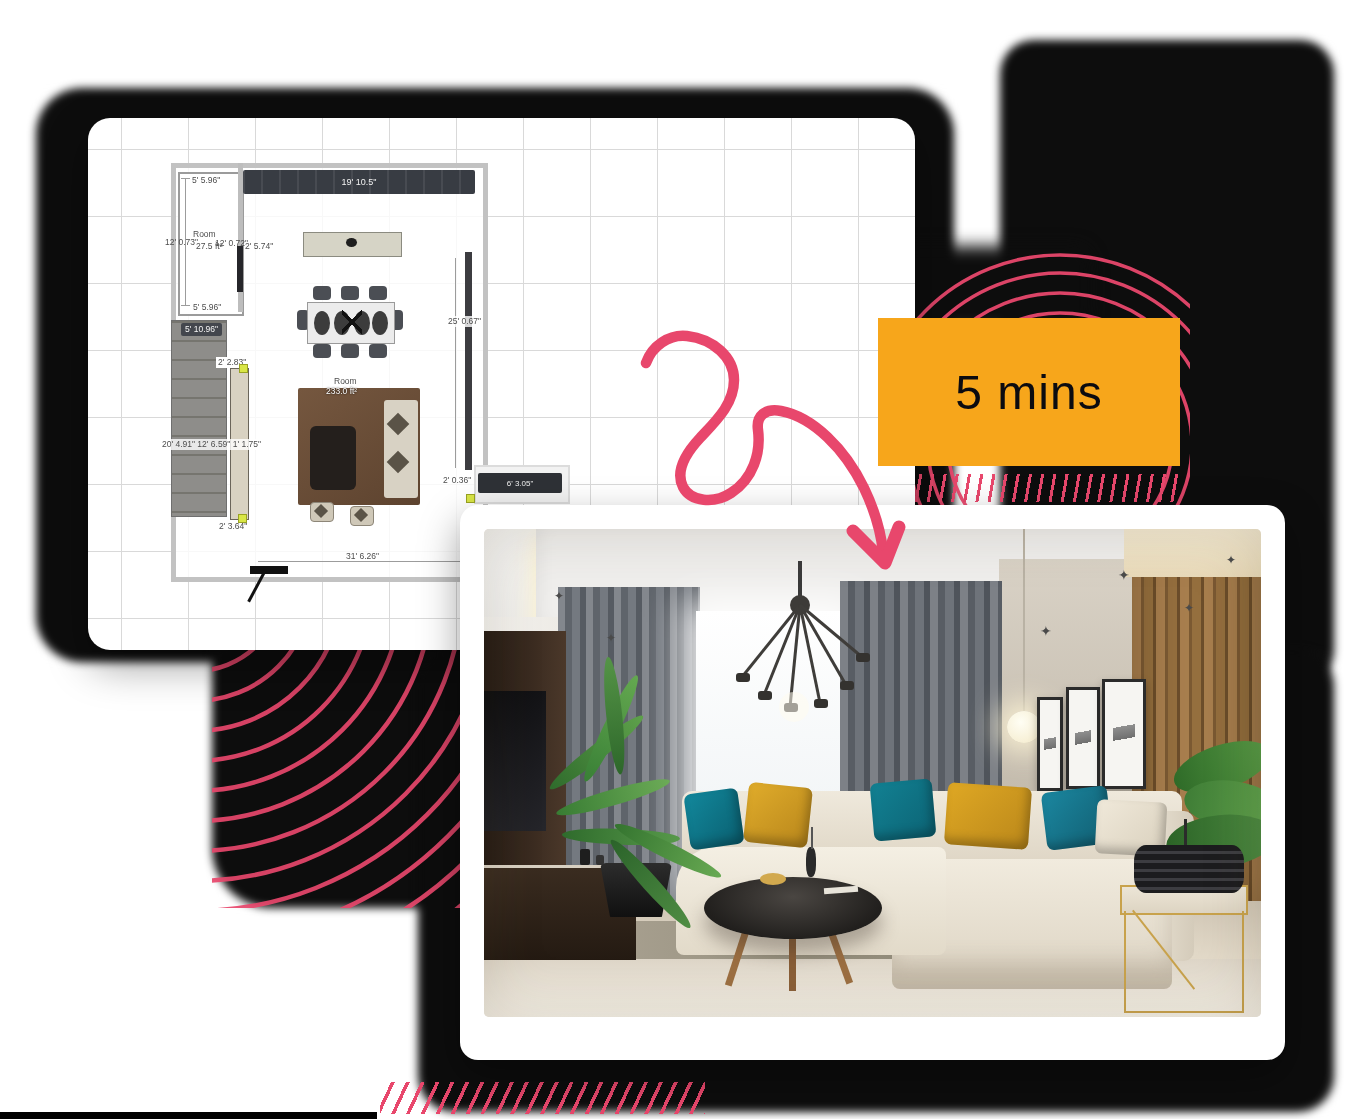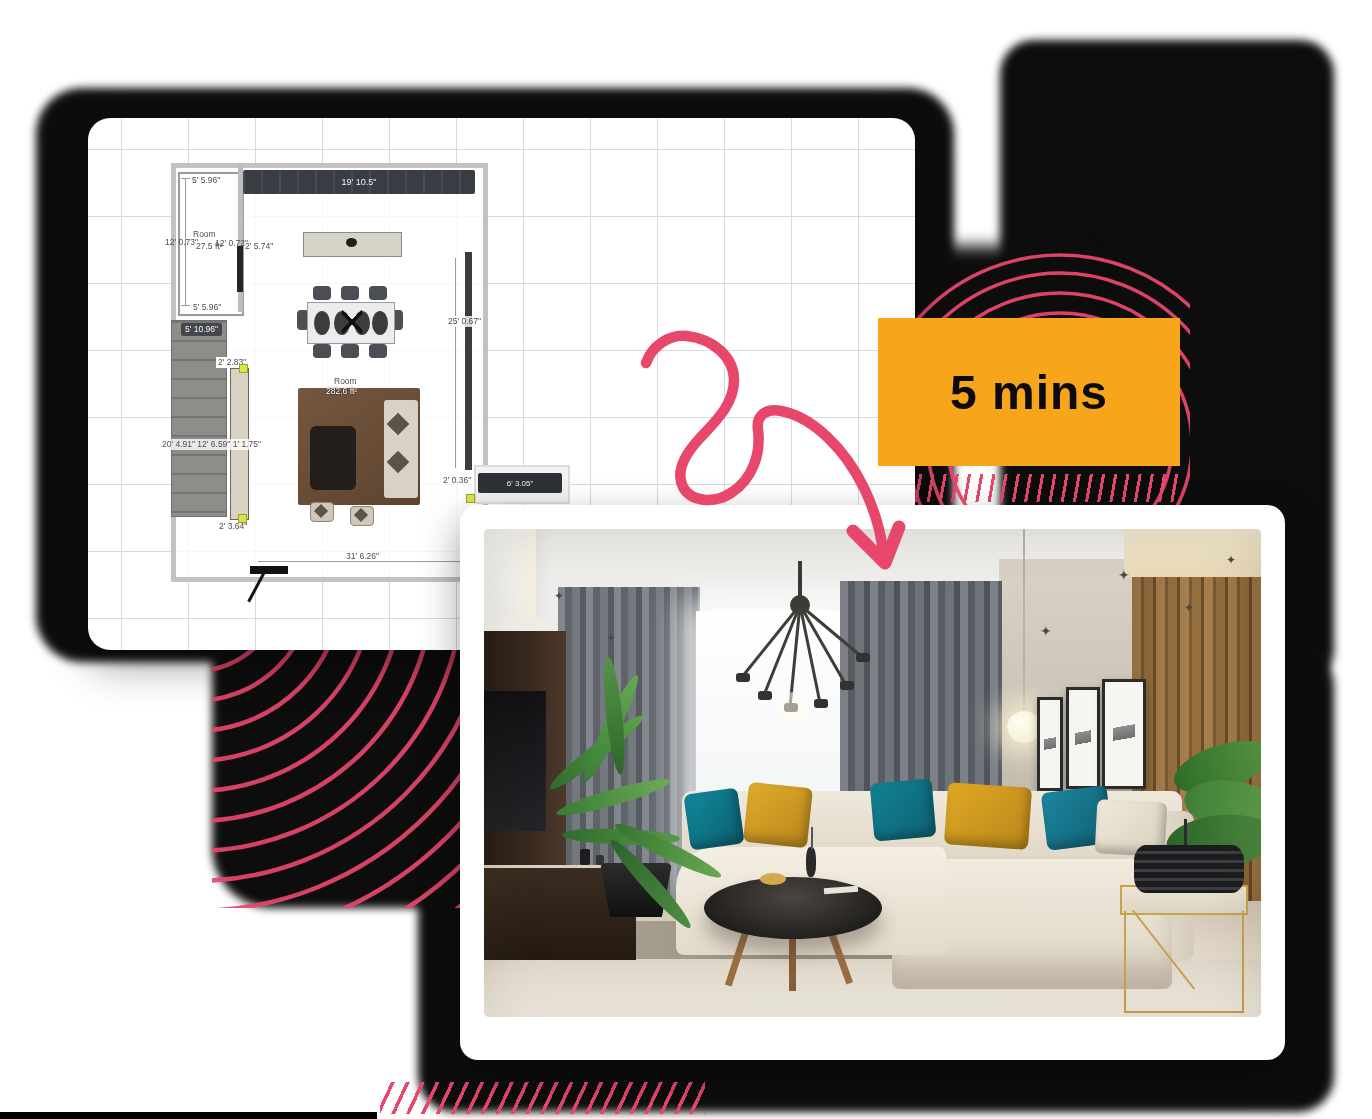--- a/index.html
+++ b/index.html
@@ -25,21 +25,21 @@
   .chipdark{position:absolute;font-size:8.5px;line-height:1;color:#f5f5f5;background:#43464d;
     padding:2px 4px;border-radius:2px;white-space:nowrap;z-index:6;}
   .wall-line{position:absolute;background:#bdbdbd;}
   .lime{position:absolute;width:7px;height:7px;background:#d9e646;border:1px solid #9aa322;z-index:7;}
   .chair{position:absolute;width:18px;height:14px;background:#4b4e54;border-radius:4px;}
   .dimline{position:absolute;background:#9c9c9c;}
   
   #badge{left:878px;top:318px;width:302px;height:148px;z-index:5;display:flex;flex-direction:column;
     justify-content:center;align-items:center;gap:7px;position:absolute;}
   #badge .l1{font-size:31px;color:#1c1630;letter-spacing:.5px;}
-  #badge .l2{font-size:48px;font-weight:700;color:#0b0b10;letter-spacing:1px;}
+  #badge .l2{font-size:48px;font-weight:400;color:#0b0b10;letter-spacing:1px;}
   
   #photo{position:absolute;left:24px;top:24px;width:777px;height:488px;overflow:hidden;
     border-radius:5px;background:#e9e4da;}
   #photo *{position:absolute;}
   .pillow{border-radius:7px;box-shadow:inset -4px -6px 10px rgba(0,0,0,.25);}
   .frond{width:118px;height:16px;border-radius:50%;transform-origin:8% 50%;}
   .star{font-size:12px;color:#4a4a4a;z-index:5;}
   .frame{border:3px solid #2b2b2b;background:#f6f5f2;box-shadow:0 4px 8px rgba(0,0,0,.25);}
   .frame i{display:block;position:absolute;left:20%;top:12%;width:60%;height:74%;
     background:linear-gradient(170deg,transparent 42%,#8f8f8f 42%,#6f6f6f 58%,transparent 58%);}
@@ -169,21 +169,21 @@
     <div class="dim" style="left:105px;top:112px;">Room</div>
     <div class="dim" style="left:77px;top:120px;">12' 0.73"</div>
     <div class="dim" style="left:108px;top:124px;">27.5 ft²</div>
     <div class="dim" style="left:127px;top:121px;">12' 0.72"</div>
     <div class="dim" style="left:157px;top:124px;">2' 5.74"</div>
     <div class="dim" style="left:105px;top:185px;">5' 5.96"</div>
     <div class="chipdark" style="left:93px;top:205px;">5' 10.96"</div>
     <div class="dim" style="left:128px;top:239px;background:#fff;padding:1px 2px;">2' 2.83"</div>
     <div class="dim" style="left:358px;top:198px;background:rgba(255,255,255,.8);padding:1px 2px;">25' 0.67"</div>
     <div class="dim" style="left:243px;top:258px;background:rgba(255,255,255,.85);padding:1px 3px;">Room</div>
-    <div class="dim" style="left:238px;top:269px;color:#fff;z-index:7;text-shadow:0 0 2px #000;">282.6 ft²</div>
+    <div class="dim" style="left:238px;top:269px;color:#fff;z-index:7;text-shadow:0 0 2px #000;">233.0 ft²</div>
     <div class="dim" style="left:72px;top:321px;background:rgba(255,255,255,.8);padding:1px 2px;">20' 4.91" 12' 6.59" 1' 1.75"</div>
     <div class="dim" style="left:131px;top:404px;">2' 3.64"</div>
     <div class="dim" style="left:355px;top:358px;">2' 0.36"</div>
     <div class="dim" style="left:258px;top:434px;">31' 6.26"</div>
   </div>
 
   <div id="render-card" class="card">
     <div id="photo">
 
       <div style="left:0;top:0;width:777px;height:150px;background:linear-gradient(#f6f5f3,#ecebe8);"></div>

